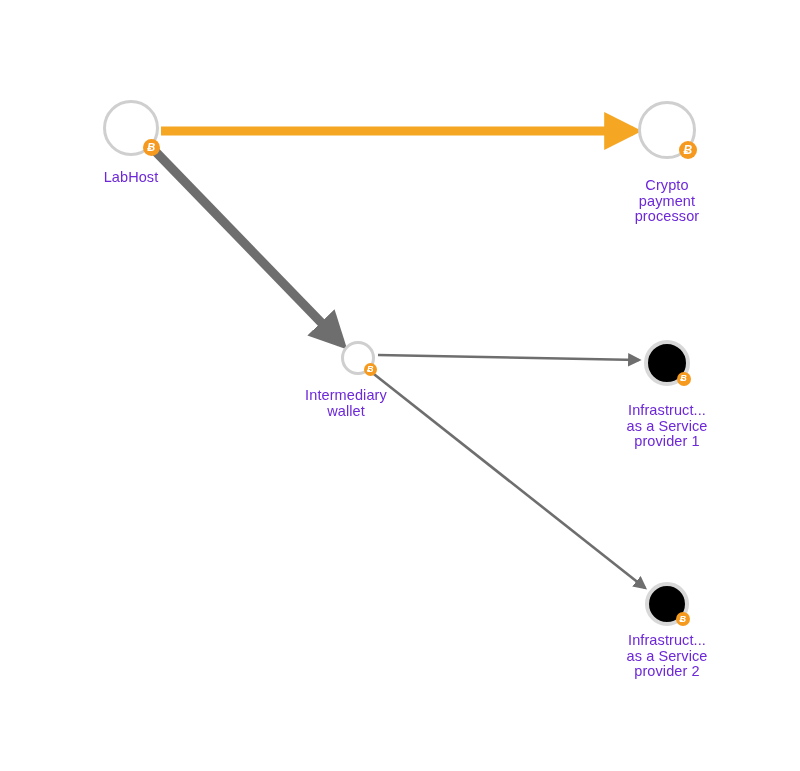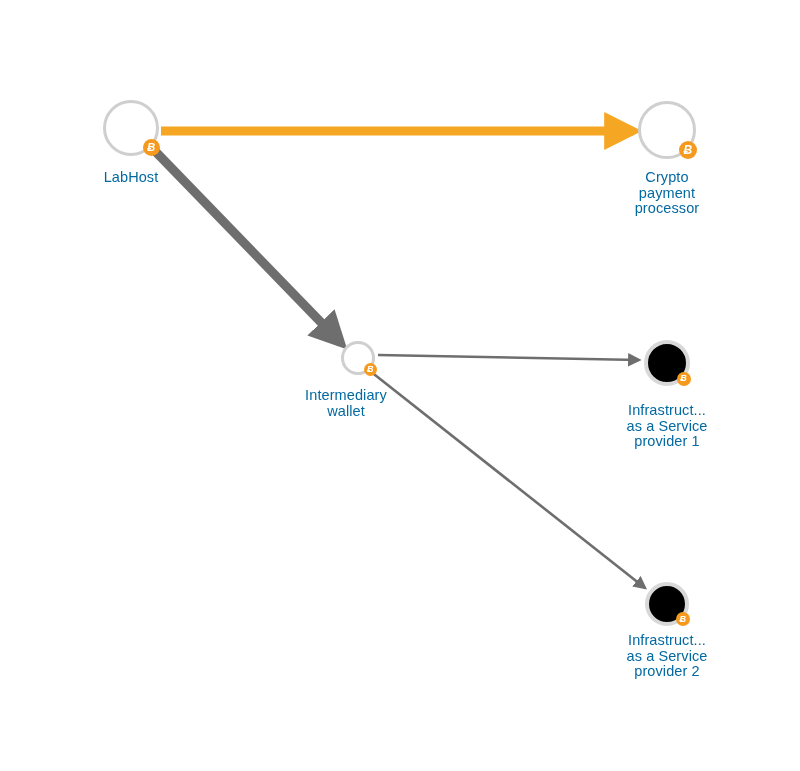--- a/index.html
+++ b/index.html
@@ -56,21 +56,21 @@
     justify-content: center;
     font-family: "Liberation Sans", sans-serif;
     font-weight: bold;
     line-height: 1;
     font-style: italic;
     z-index: 5;
   }
   .node-label {
     position: absolute;
     text-align: center;
-    color: #0369a1;
+    color: #6d28d9;
     font-family: "Liberation Sans", sans-serif;
     font-size: 14.5px;
     line-height: 15.5px;
     white-space: pre-line;
     letter-spacing: 0.1px;
   }
 </style>
 </head>
 <body>
 
@@ -98,21 +98,21 @@
   <div class="node node-hollow" id="n0" style="left: 103px; top: 100px; width: 56px; height: 56px;">
     <div class="node-shape" style="width: 56px; height: 56px;"></div>
     <div class="badge" style="width: 17px; height: 17px; font-size: 11px; left: 39.6746px; top: 38.9161px;">Ƀ</div>
   </div>
   <div class="node-label" id="l0" style="left: 41px; top: 170px; width: 180px;">LabHost</div>
 
   <div class="node node-hollow" id="n1" style="left: 638px; top: 101px; width: 58px; height: 58px;">
     <div class="node-shape" style="width: 58px; height: 58px;"></div>
     <div class="badge" style="width: 18px; height: 18px; font-size: 12px; left: 40.8951px; top: 40.1095px;">Ƀ</div>
   </div>
-  <div class="node-label" id="l1" style="left: 577px; top: 170px; width: 180px;">Crypto
+  <div class="node-label" id="l1" style="left: 577px; top: 178px; width: 180px;">Crypto
 payment
 processor</div>
 
   <div class="node node-hollow" id="n2" style="left: 341px; top: 341px; width: 34px; height: 34px;">
     <div class="node-shape" style="width: 34px; height: 34px;"></div>
     <div class="badge" style="width: 13px; height: 13px; font-size: 9px; left: 22.7489px; top: 22.2884px;">Ƀ</div>
   </div>
   <div class="node-label" id="l2" style="left: 256px; top: 388px; width: 180px;">Intermediary
 wallet</div>
 

